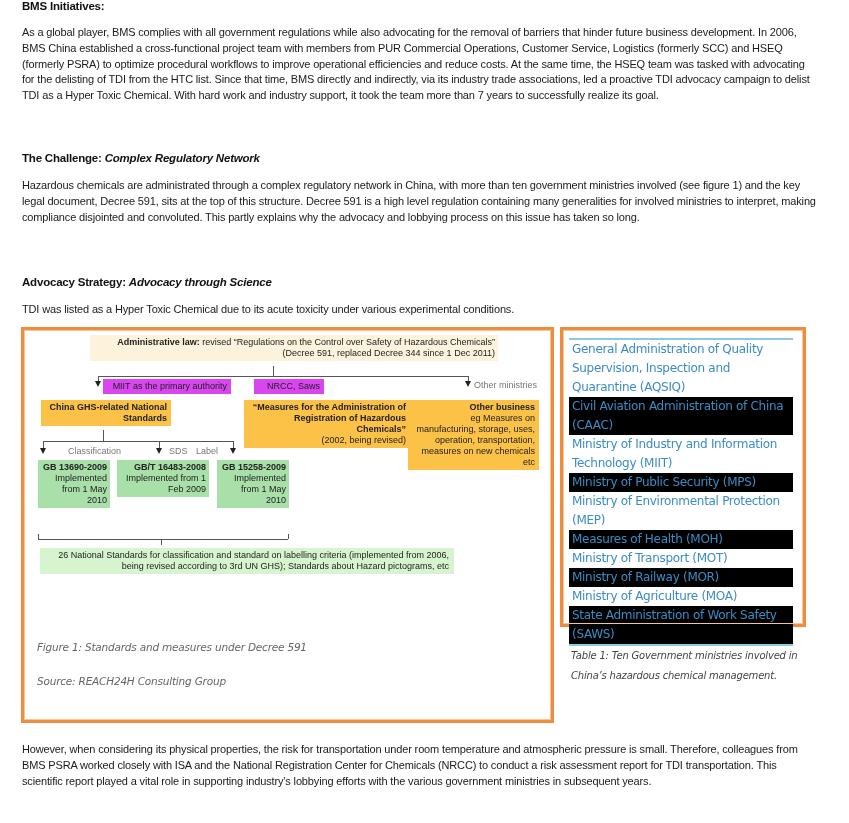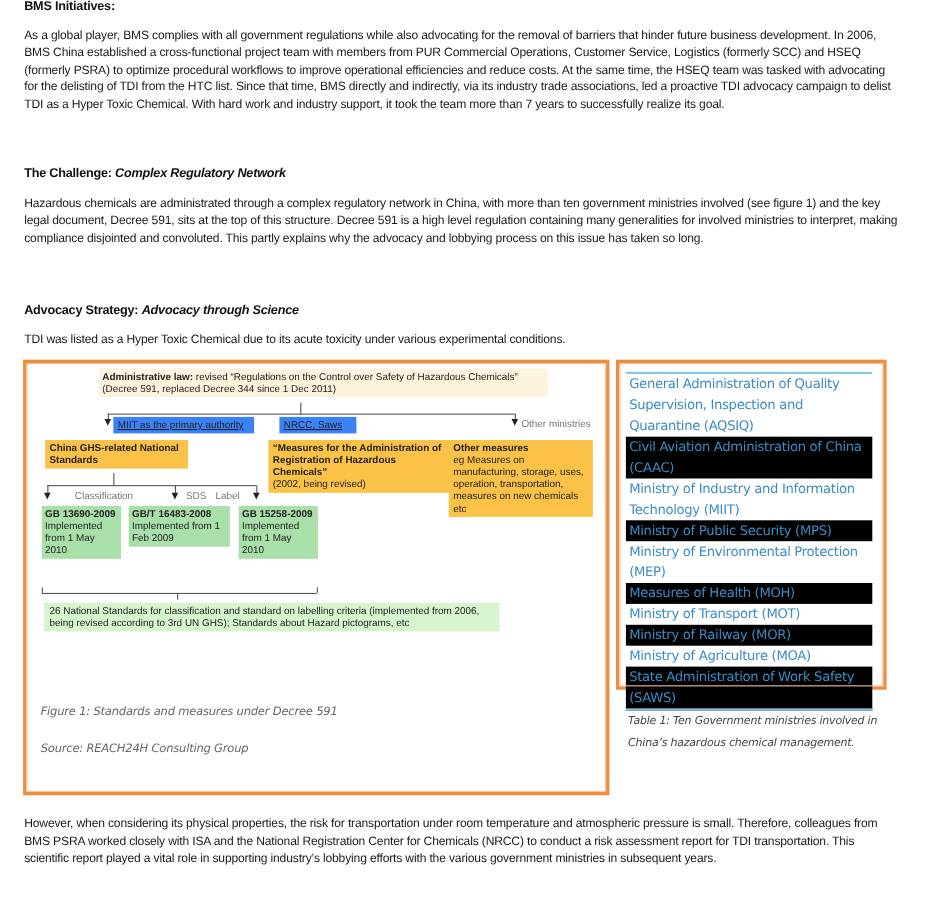--- a/index.html
+++ b/index.html
@@ -17,24 +17,24 @@
     #p2 { position: absolute; top: 178px; left: 0; width: 795px; }
     #h3 { position: absolute; top: 276px; left: 0; }
     #p3 { position: absolute; top: 302px; left: 0; width: 790px; }
     #p4 { position: absolute; top: 742px; left: 0; width: 790px; }
 
     
     .fig-box { position: absolute; left: 21px; top: 327px; width: 533px; height: 396px; border: 3px solid #ee8d3e; background: #fff; }
     .tbl-box { position: absolute; left: 560px; top: 327px; width: 246px; height: 300px; border: 3px solid #ee8d3e; background: #fff; }
     .fig-box::after, .tbl-box::after { content: ""; position: absolute; inset: 0; border: 1px solid #f6c49a; pointer-events: none; }
 
-    .d { position: absolute; font-family: "Liberation Sans", sans-serif; font-size: 9px; line-height: 11px; color: #222; }
+    .d { position: absolute; font-family: "Liberation Sans", sans-serif; font-size: 9px; line-height: 11px; color: #222; text-align: right; }
     .b { font-weight: bold; }
     .orange { background: #fbc247; }
-    .blue { background: #3b82f6; text-decoration: underline; }
+    .blue { background: #d946ef; }
     .green { background: #a9dfa9; }
     .lightgreen { background: #d6f5cf; }
     .cream { background: #fdf3dc; }
     .gray { color: #777; }
 
     .line { position: absolute; background: #555; }
     .arrow { position: absolute; width: 0; height: 0; border-left: 3px solid transparent; border-right: 3px solid transparent; border-top: 6px solid #222; }
 
     .caption { position: absolute; font-family: "DejaVu Sans", sans-serif; font-style: italic; font-size: 10.5px; color: #666; letter-spacing: -0.2px; }
 
@@ -76,21 +76,21 @@
   <div class="d blue" style="left:79px; top:49px; width:128px; padding:2px 4px;">MIIT as the primary authority</div>
   <div class="d blue" style="left:230px; top:49px; width:70px; padding:2px 4px;">NRCC, Saws</div>
   <div class="d gray" style="left:450px; top:50px;">Other ministries</div>
 
   <div class="d orange b" style="left:17px; top:70px; width:130px; padding:2px 4px;">China GHS-related National Standards</div>
   <div class="d orange" style="left:220px; top:70px; width:166px; padding:2px 4px;">
     <div class="b">“Measures for the Administration of Registration of Hazardous Chemicals”</div>
     <div>(2002, being revised)</div>
   </div>
   <div class="d orange" style="left:384px; top:70px; width:131px; padding:2px 4px;">
-    <div class="b">Other measures</div>
+    <div class="b">Other business</div>
     <div>eg Measures on manufacturing, storage, uses, operation, transportation, measures on new chemicals etc</div>
   </div>
 
   <div class="line" style="left:79px; top:100px; width:1px; height:11px;"></div>
   <div class="line" style="left:19px; top:111px; width:190px; height:1px;"></div>
   <div class="line" style="left:19px; top:111px; width:1px; height:8px;"></div>
   <div class="line" style="left:135px; top:111px; width:1px; height:8px;"></div>
   <div class="line" style="left:209px; top:111px; width:1px; height:8px;"></div>
   <div class="arrow" style="left:16px; top:118px;"></div>
   <div class="arrow" style="left:132px; top:118px;"></div>

